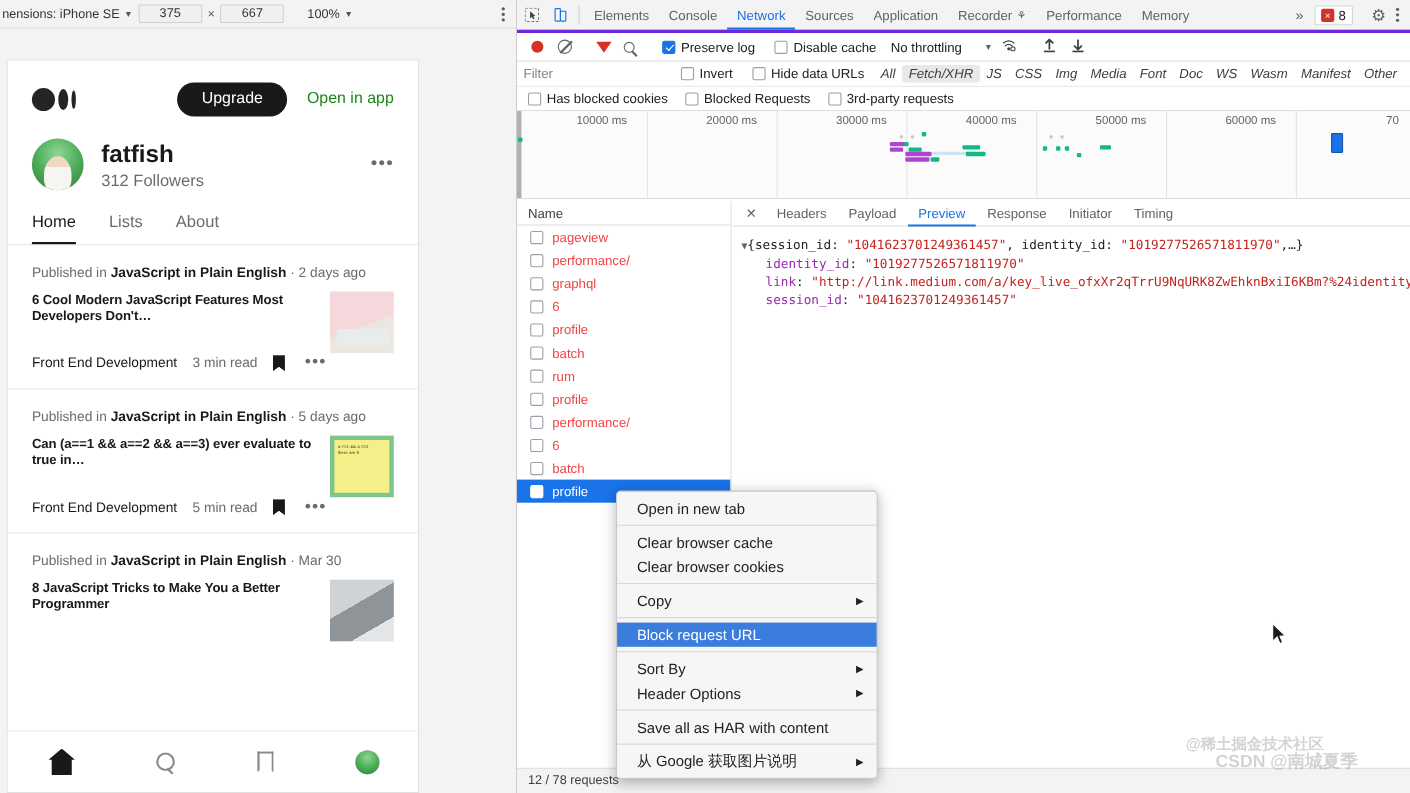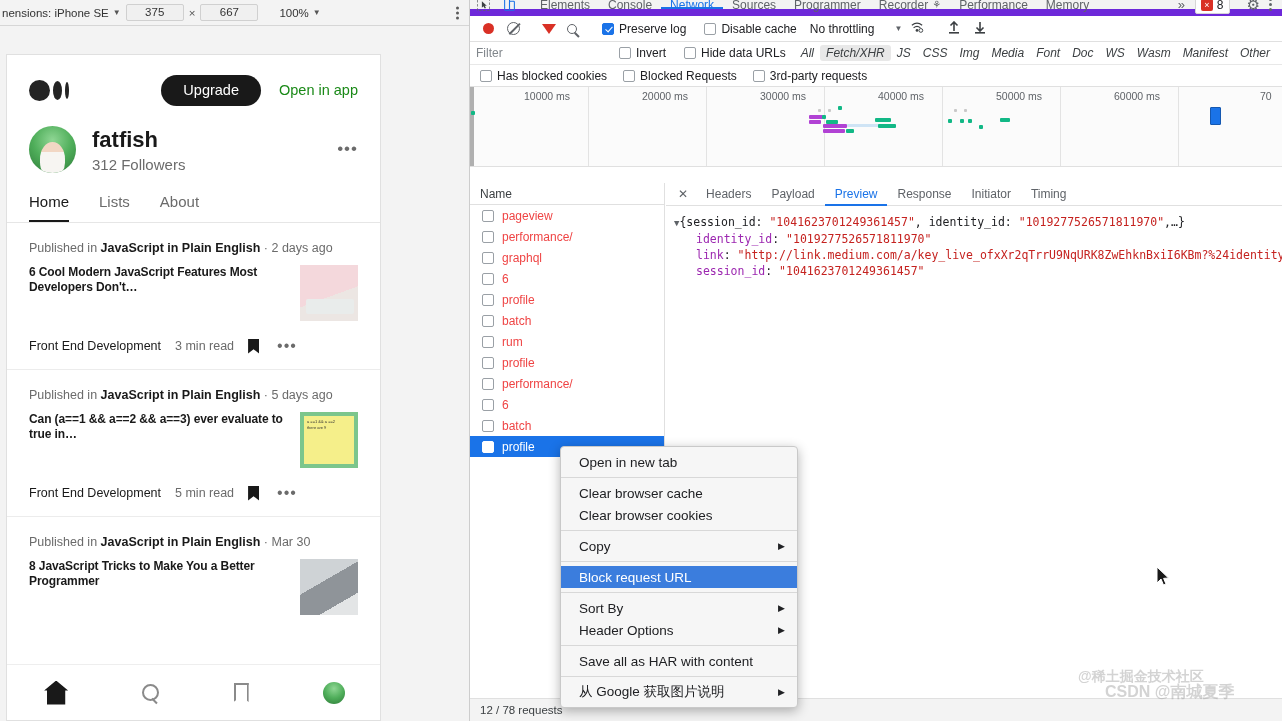--- a/index.html
+++ b/index.html
@@ -107,21 +107,21 @@
   .story-title {
     font-size: 12px; font-weight: bold; color: #191919;
     line-height: 1.28; letter-spacing: -0.1px;
   }
   .story-thumb { width: 58px; height: 56px; flex: 0 0 auto; }
   .thumb-1 { background: linear-gradient(160deg,#f4d8dc 0 55%, #ece6e3 55% 100%); }
   .thumb-1::after { content:''; display:block; margin:34px 4px 0 6px; height:15px; background:#e9eceb; border-radius:2px;}
   .thumb-2 { background: #7cc68c; padding: 4px; }
   .thumb-2 .inner { background:#f5ef8a; height:100%; font-size:4px; color:#333; padding:3px; line-height:1.6;}
   .thumb-3 { background: linear-gradient(150deg,#cfd3d6 0 40%, #8f9499 40% 75%, #e3e5e6 75% 100%); }
-  .story-meta { display: flex; align-items: center; margin-top: 16px; gap: 14px; }
+  .story-meta { display: flex; align-items: center; gap: 14px; }
   .story-tag { font-size: 12.5px; color: #191919; }
   .story-read { font-size: 12.5px; color: #6b6b6b; }
   .bookmark-icon { width: 11px; height: 15px; background:#191919;
     clip-path: polygon(0 0, 100% 0, 100% 100%, 50% 72%, 0 100%); cursor:pointer;}
   .story-dots { color:#6b6b6b; font-size:16px; letter-spacing:1px; margin-left: 4px; cursor:pointer;}
   .m-bottomnav {
     position: absolute; left:0; bottom:0; width: 375px; height: 56px;
     background:#fff; border-top:1px solid #eee;
     display:flex; align-items:center; justify-content:space-around;
   }
@@ -134,22 +134,22 @@
     clip-path: polygon(0 0, 100% 0, 100% 100%, 50% 70%, 0 100%);}
   .nav-avatar { width:22px;height:22px;border-radius:50%;
     background: radial-gradient(circle at 50% 30%, #8fd694 0%, #4fae5a 50%, #2d7a38 100%); }
 
   
   #devtools {
     position: absolute; left: 470px; top: 0; width: 812px; height: 721px;
     background: #ffffff; font-size: 12px; color: #202124;
   }
   .dt-tabbar {
-    height: 16px; display: flex; align-items: stretch;
-    border-bottom: 7px solid #6d28d9; background: #f3f3f3;
+    height: 30px; display: flex; align-items: stretch;
+    border-bottom: 3px solid #6d28d9; background: #f3f3f3;
     position: relative;
     justify-content: flex-end;
   }
   .dt-iconbtn { width: 26px; display:flex; align-items:center; justify-content:center; cursor:pointer;}
   .dt-sep { width:1px; background:#d0d0d0; margin:5px 4px; }
   .panel-tab {
     padding: 0 9px; display:flex; align-items:center;
     font-size: 12px; color: #5f6368; cursor:pointer; white-space:nowrap;
   }
   .panel-tab.active { color:#1a73e8; box-shadow: inset 0 -2px 0 #1a73e8; }
@@ -391,21 +391,21 @@
         <svg width="13" height="13" viewBox="0 0 16 16">
             <rect x="2" y="1" width="6" height="14" rx="1" fill="none" stroke="#1a73e8" stroke-width="1.3"></rect>
             <rect x="8" y="4" width="6" height="11" rx="1" fill="none" stroke="#1a73e8" stroke-width="1.3"></rect>
           </svg>
       </div>
       <div class="dt-sep"></div>
       <div class="panel-tab">Elements</div>
       <div class="panel-tab">Console</div>
       <div class="panel-tab active">Network</div>
       <div class="panel-tab">Sources</div>
-      <div class="panel-tab">Programmer</div>
+      <div class="panel-tab">Application</div>
       <div class="panel-tab">
         <span>Recorder</span>
         <span style="margin-left:4px;font-size:10px;">⚘</span>
       </div>
       <div class="panel-tab">Performance</div>
       <div class="panel-tab">Memory</div>
       <div class="dt-right">
         <span style="color:#5f6368;font-size:13px;padding:0 6px;cursor:pointer;">»</span>
         <span class="err-badge">
           <span class="err-sq">×</span>

